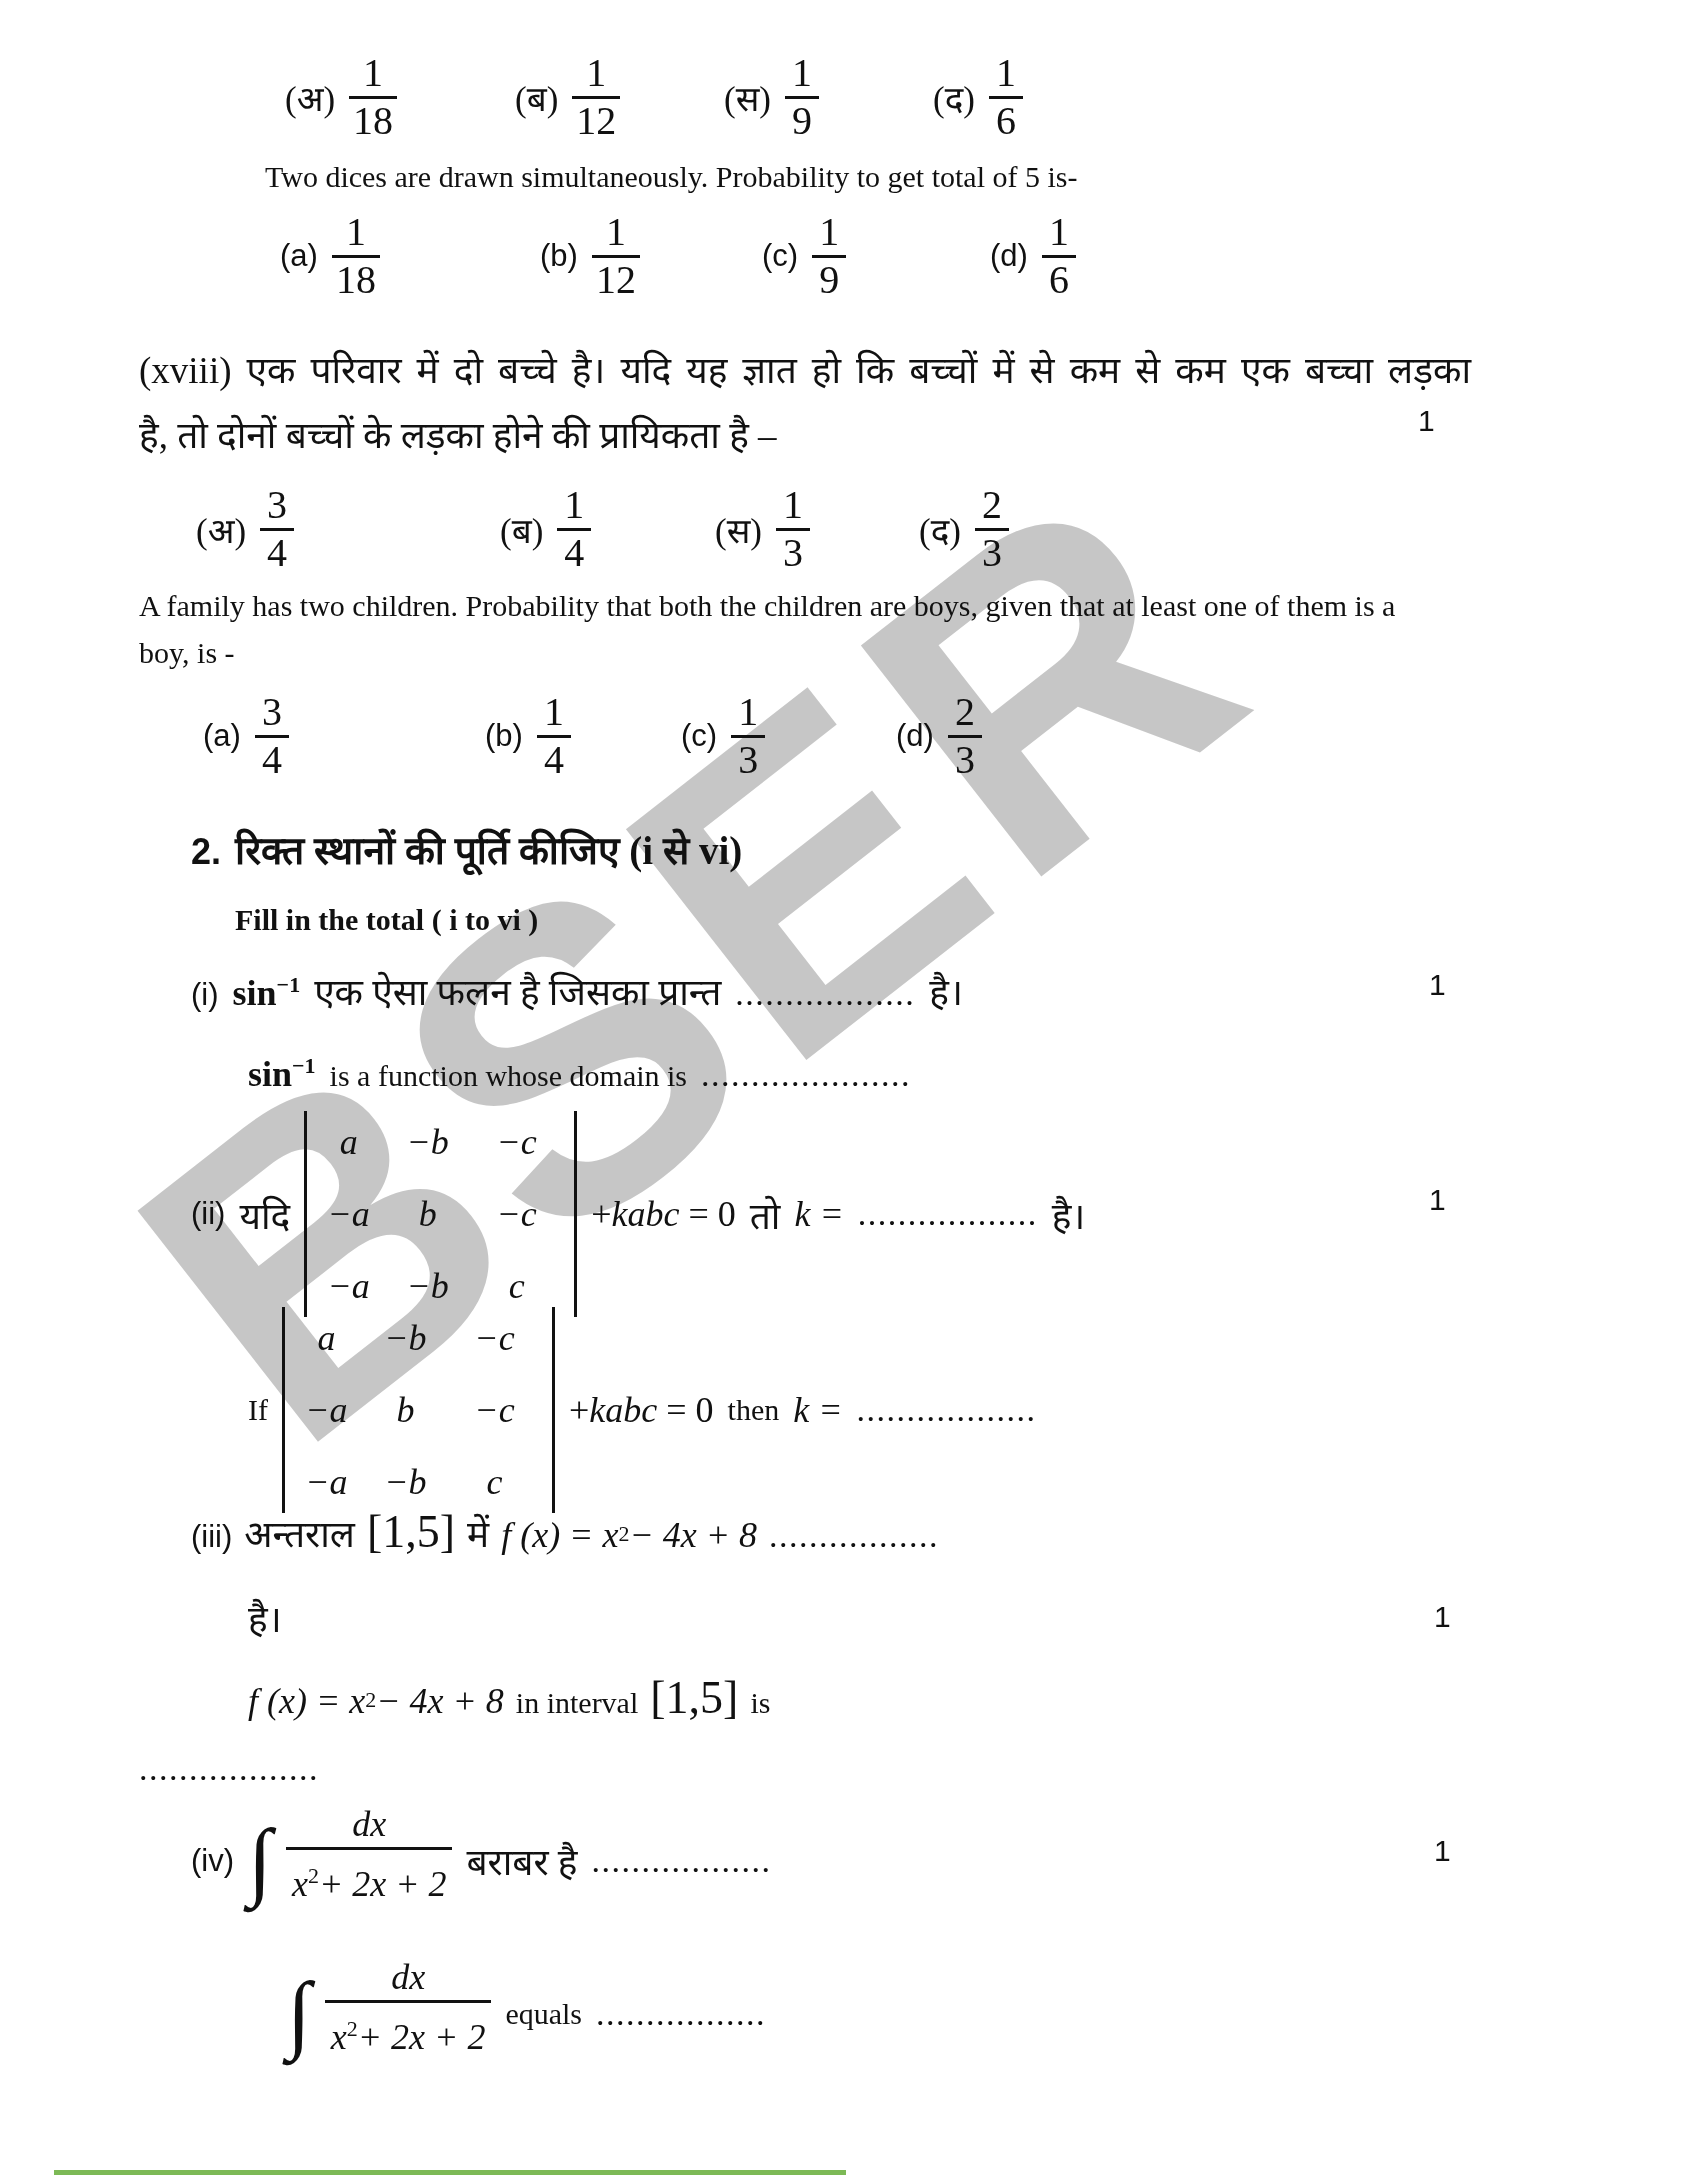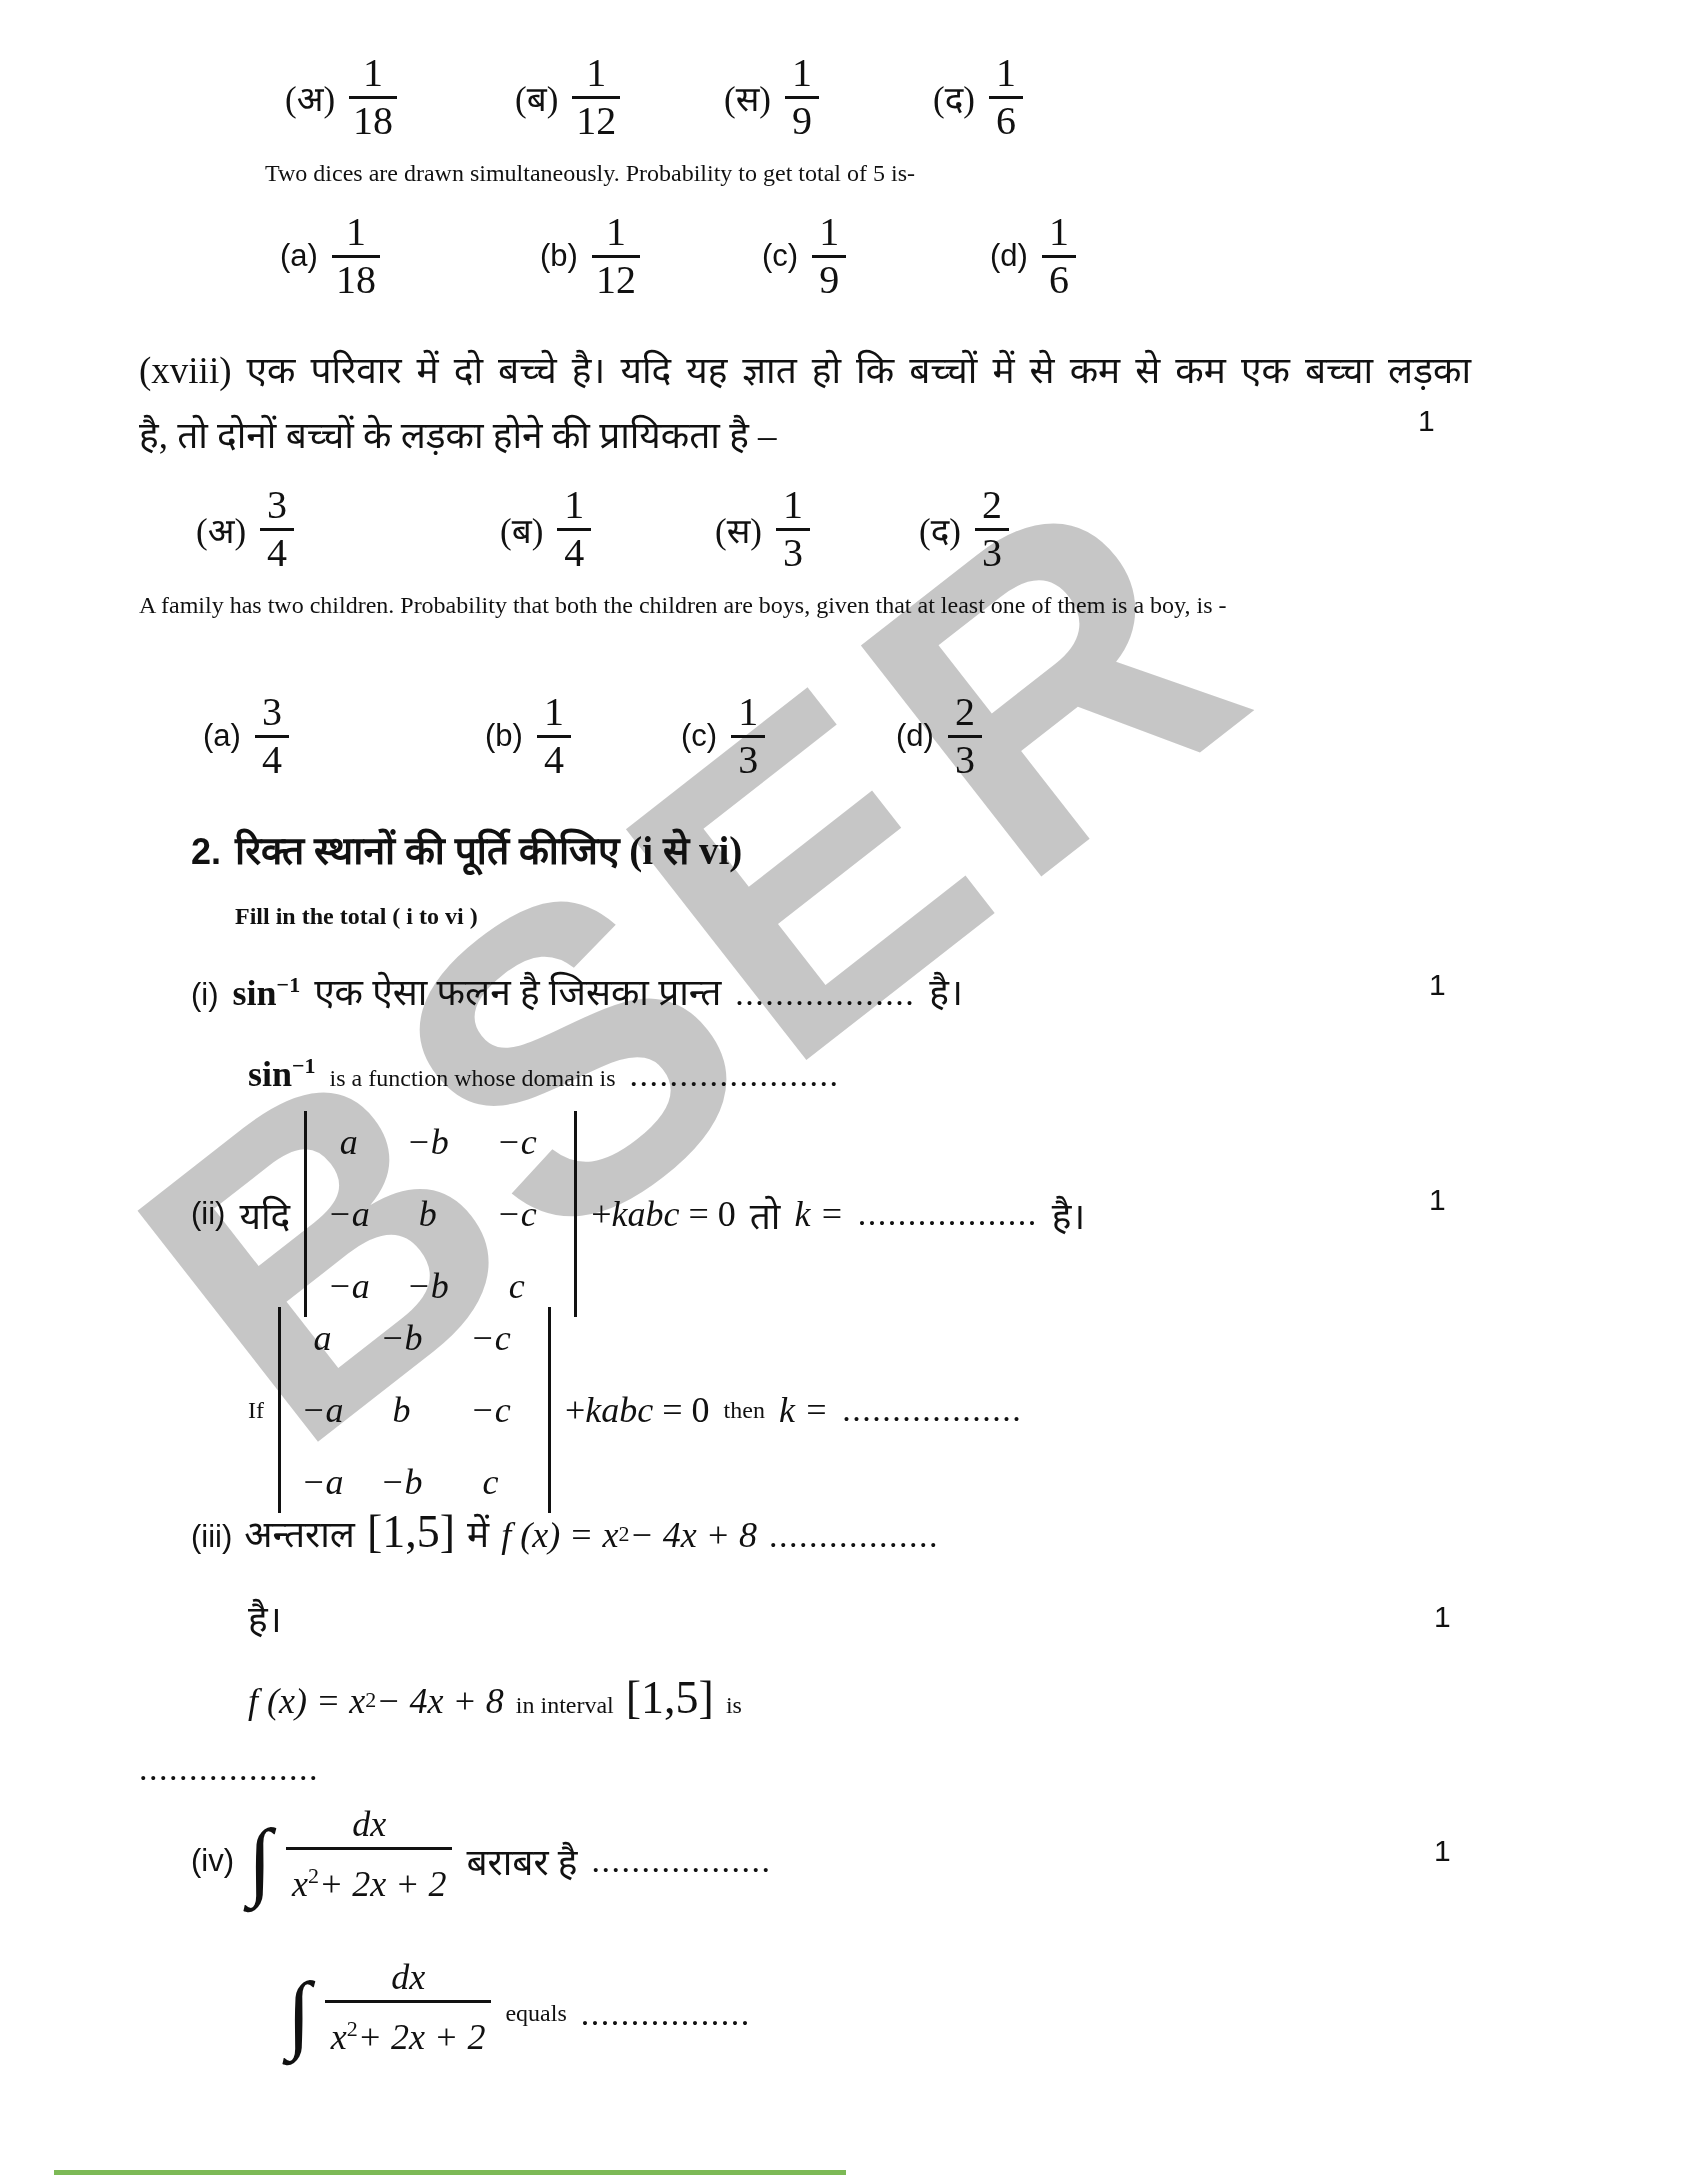--- a/index.html
+++ b/index.html
@@ -21,21 +21,21 @@
     transform:rotate(-38deg); white-space:nowrap;
   }
   .content { position:relative; z-index:1; }
   
   .opt { position:absolute; display:flex; align-items:center; gap:14px; }
   .opt .olabel { font-size:35px; }
   .opt .olabel.en { font-family:"Liberation Sans","DejaVu Sans",sans-serif; font-size:31px; }
   .frac { display:inline-block; text-align:center; font-size:40px; line-height:1.12; }
   .frac .num { display:block; border-bottom:3px solid #111; padding:0 7px; }
   .frac .den { display:block; padding:0 4px; }
-  .entext  { font-size:24px; }
+  .entext  { font-size:30px; }
   .hitext  { font-size:37px; }
   .justify { text-align:justify; text-align-last:justify; }
   .marks { position:absolute; font-family:"Liberation Sans","DejaVu Sans",sans-serif; font-size:30px; }
   .qlabel { font-family:"Liberation Sans","DejaVu Sans",sans-serif; font-size:31px; }
   .bold { font-weight:bold; }
   sup.s { font-size:22px; vertical-align:super; line-height:0; }
   .rowflex { position:absolute; display:flex; align-items:baseline; gap:14px; white-space:nowrap; }
   .rowcenter { position:absolute; display:flex; align-items:center; gap:14px; white-space:nowrap; }
   .math { font-style:italic; font-size:36px; }
   .upr  { font-style:normal; font-size:36px; }

